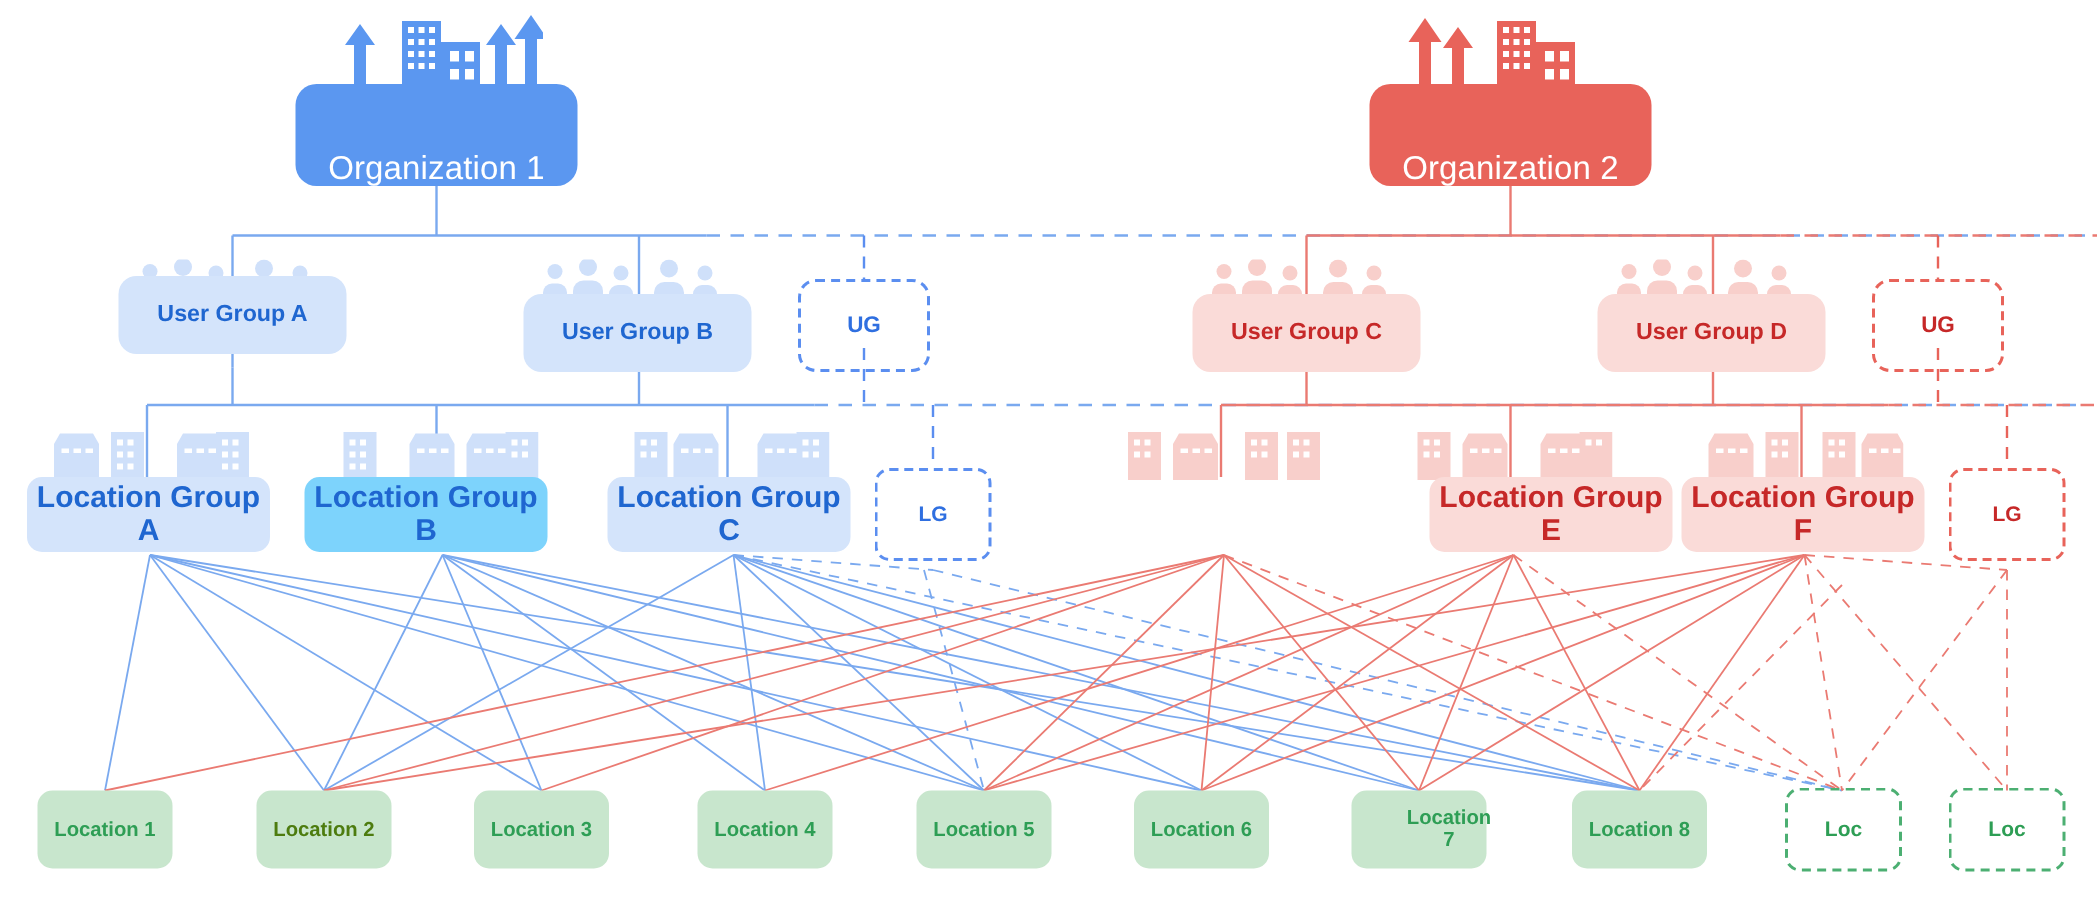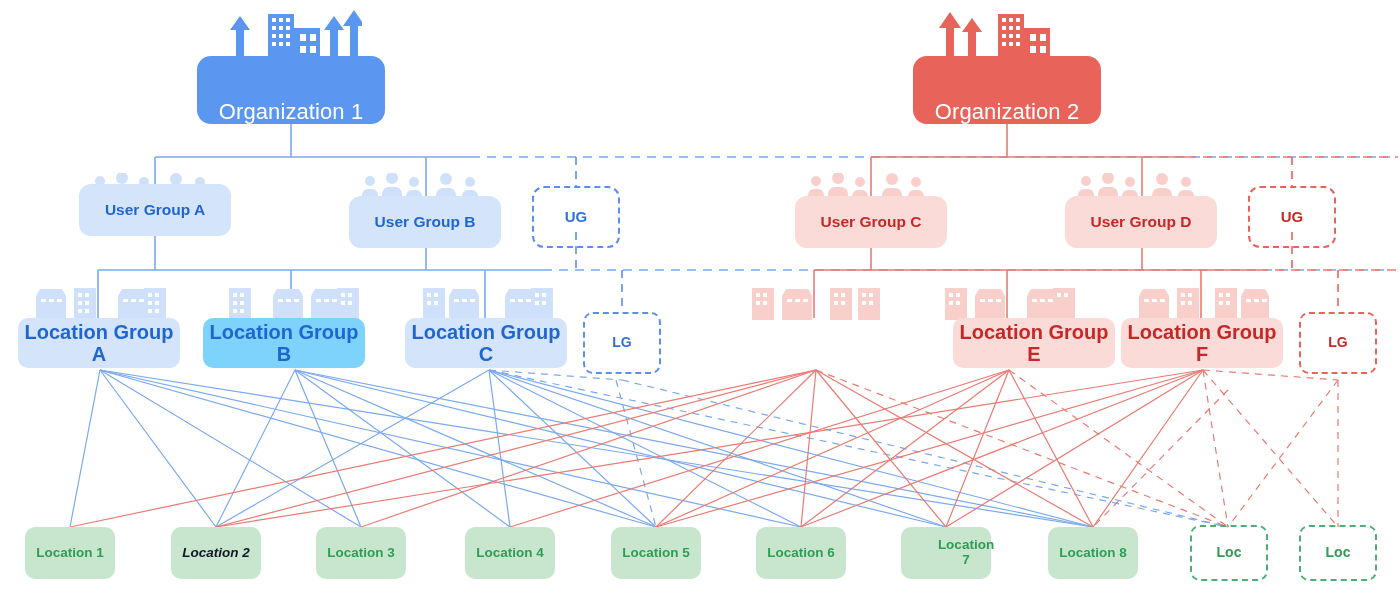--- a/index.html
+++ b/index.html
@@ -486,21 +486,21 @@
   <div class="node ghost-sm" style="left:583px;top:312px;width:78px;height:62px;border-color:#5b8ef0;color:#2f6fe0;">
     <span>LG</span>
   </div>
   <div class="node ghost-sm" style="left:1299px;top:312px;width:78px;height:62px;border-color:#e8635a;color:#c62828;">
     <span>LG</span>
   </div>
 
   <div class="node loc" style="left:25px;top:527px;width:90px;height:52px;background:#c8e6cd;color:#2e9e55;">
     <span>Location 1</span>
   </div>
-  <div class="node loc" style="left:171px;top:527px;width:90px;height:52px;background:#c8e6cd;color:#0f172a;font-style:italic;">
+  <div class="node loc" style="left:171px;top:527px;width:90px;height:52px;background:#c8e6cd;color:#4d7c0f;">
     <span>Location 2</span>
   </div>
   <div class="node loc" style="left:316px;top:527px;width:90px;height:52px;background:#c8e6cd;color:#2e9e55;">
     <span>Location 3</span>
   </div>
   <div class="node loc" style="left:465px;top:527px;width:90px;height:52px;background:#c8e6cd;color:#2e9e55;">
     <span>Location 4</span>
   </div>
   <div class="node loc" style="left:611px;top:527px;width:90px;height:52px;background:#c8e6cd;color:#2e9e55;">
     <span>Location 5</span>

